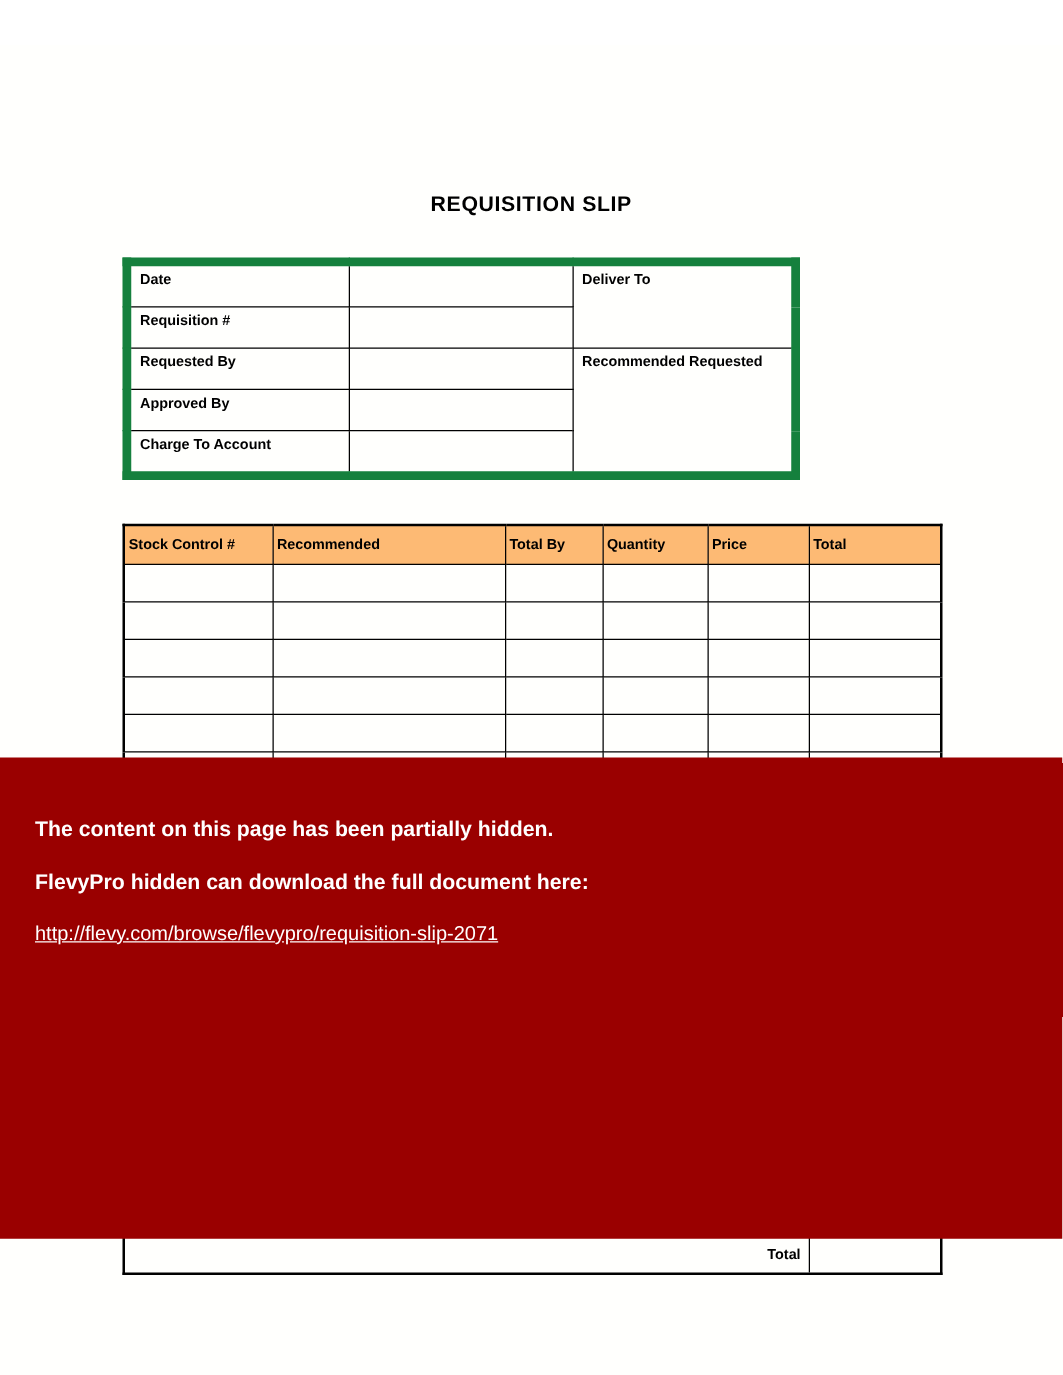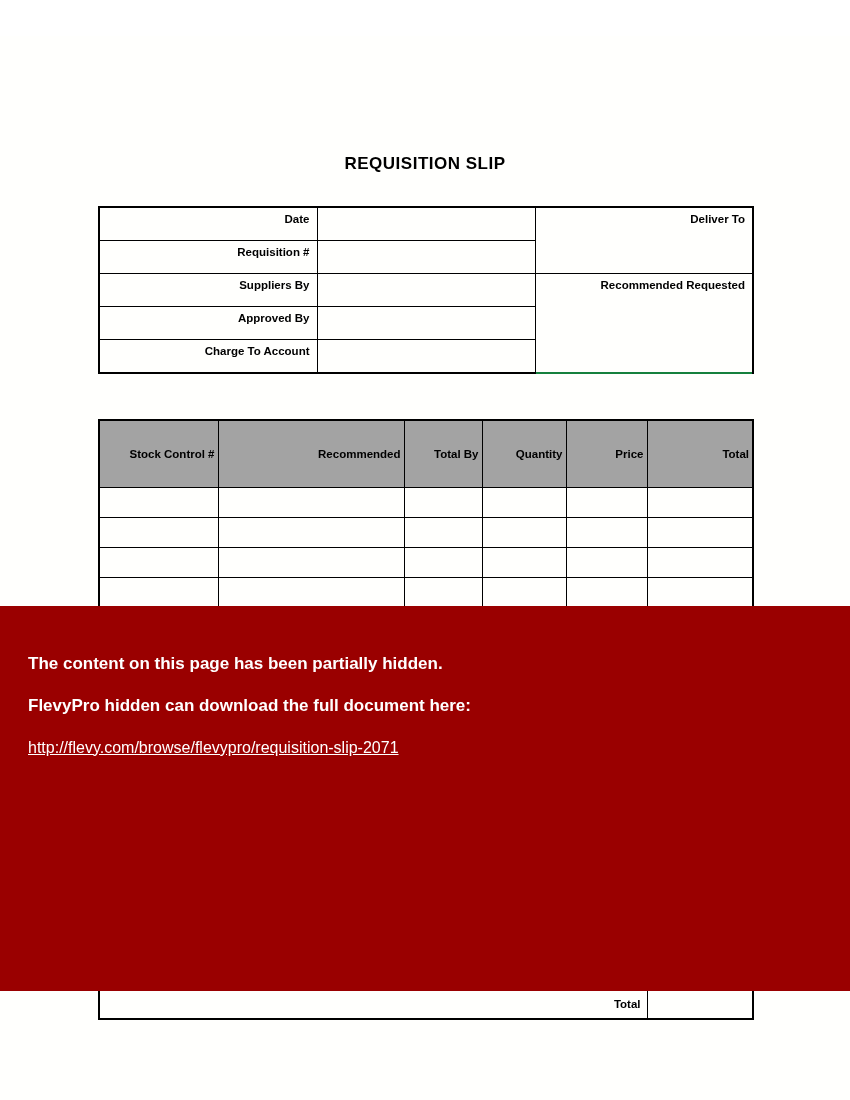--- a/index.html
+++ b/index.html
@@ -32,25 +32,24 @@
     font-weight: bold;
     letter-spacing: 0.5px;
     color: #000000;
   }
 
   
   .header-table {
     position: absolute;
     left: 98px;
     top: 170px;
-    width: 656px;
+    width: 542px;
     border-collapse: collapse;
-    border: 2px solid #15803d;
+    border: 7px solid #15803d;
     table-layout: fixed;
-    text-align: right;
   }
   .header-table td {
     border: 1px solid #000000;
     font-size: 11.5px;
     font-weight: bold;
     color: #000000;
     padding: 5px 7px;
     vertical-align: top;
     height: 22px;
   }
@@ -73,27 +72,27 @@
   .items-table {
     position: absolute;
     left: 98px;
     top: 383px;
     width: 654px;
     border-collapse: collapse;
     table-layout: fixed;
   }
   .items-table th {
     border: 1px solid #000000;
-    background: #a3a3a3;
+    background: #fdba74;
     font-size: 11.5px;
     font-weight: bold;
     color: #000000;
     height: 30px;
-    padding: 18px 3px;
-    text-align: right;
+    padding: 0 3px;
+    text-align: left;
     vertical-align: middle;
   }
   .items-table td {
     border: 1px solid #000000;
     height: 25px;
     font-size: 11.5px;
     padding: 2px 5px;
     color: #000000;
   }
   .items-table thead th.first,
@@ -176,21 +175,21 @@
       <tr>
         <td class="outer-left hdr-label">Date</td>
         <td class="hdr-blank"></td>
         <td class="outer-right hdr-label" rowspan="2">Deliver To</td>
       </tr>
       <tr>
         <td class="outer-left hdr-label">Requisition #</td>
         <td class="hdr-blank"></td>
       </tr>
       <tr>
-        <td class="outer-left hdr-label">Suppliers By</td>
+        <td class="outer-left hdr-label">Requested By</td>
         <td class="hdr-blank"></td>
         <td class="outer-right hdr-label" rowspan="3">Recommended Requested</td>
       </tr>
       <tr>
         <td class="outer-left hdr-label">Approved By</td>
         <td class="hdr-blank"></td>
       </tr>
       <tr>
         <td class="outer-left hdr-label">Charge To Account</td>
         <td class="hdr-blank"></td>

